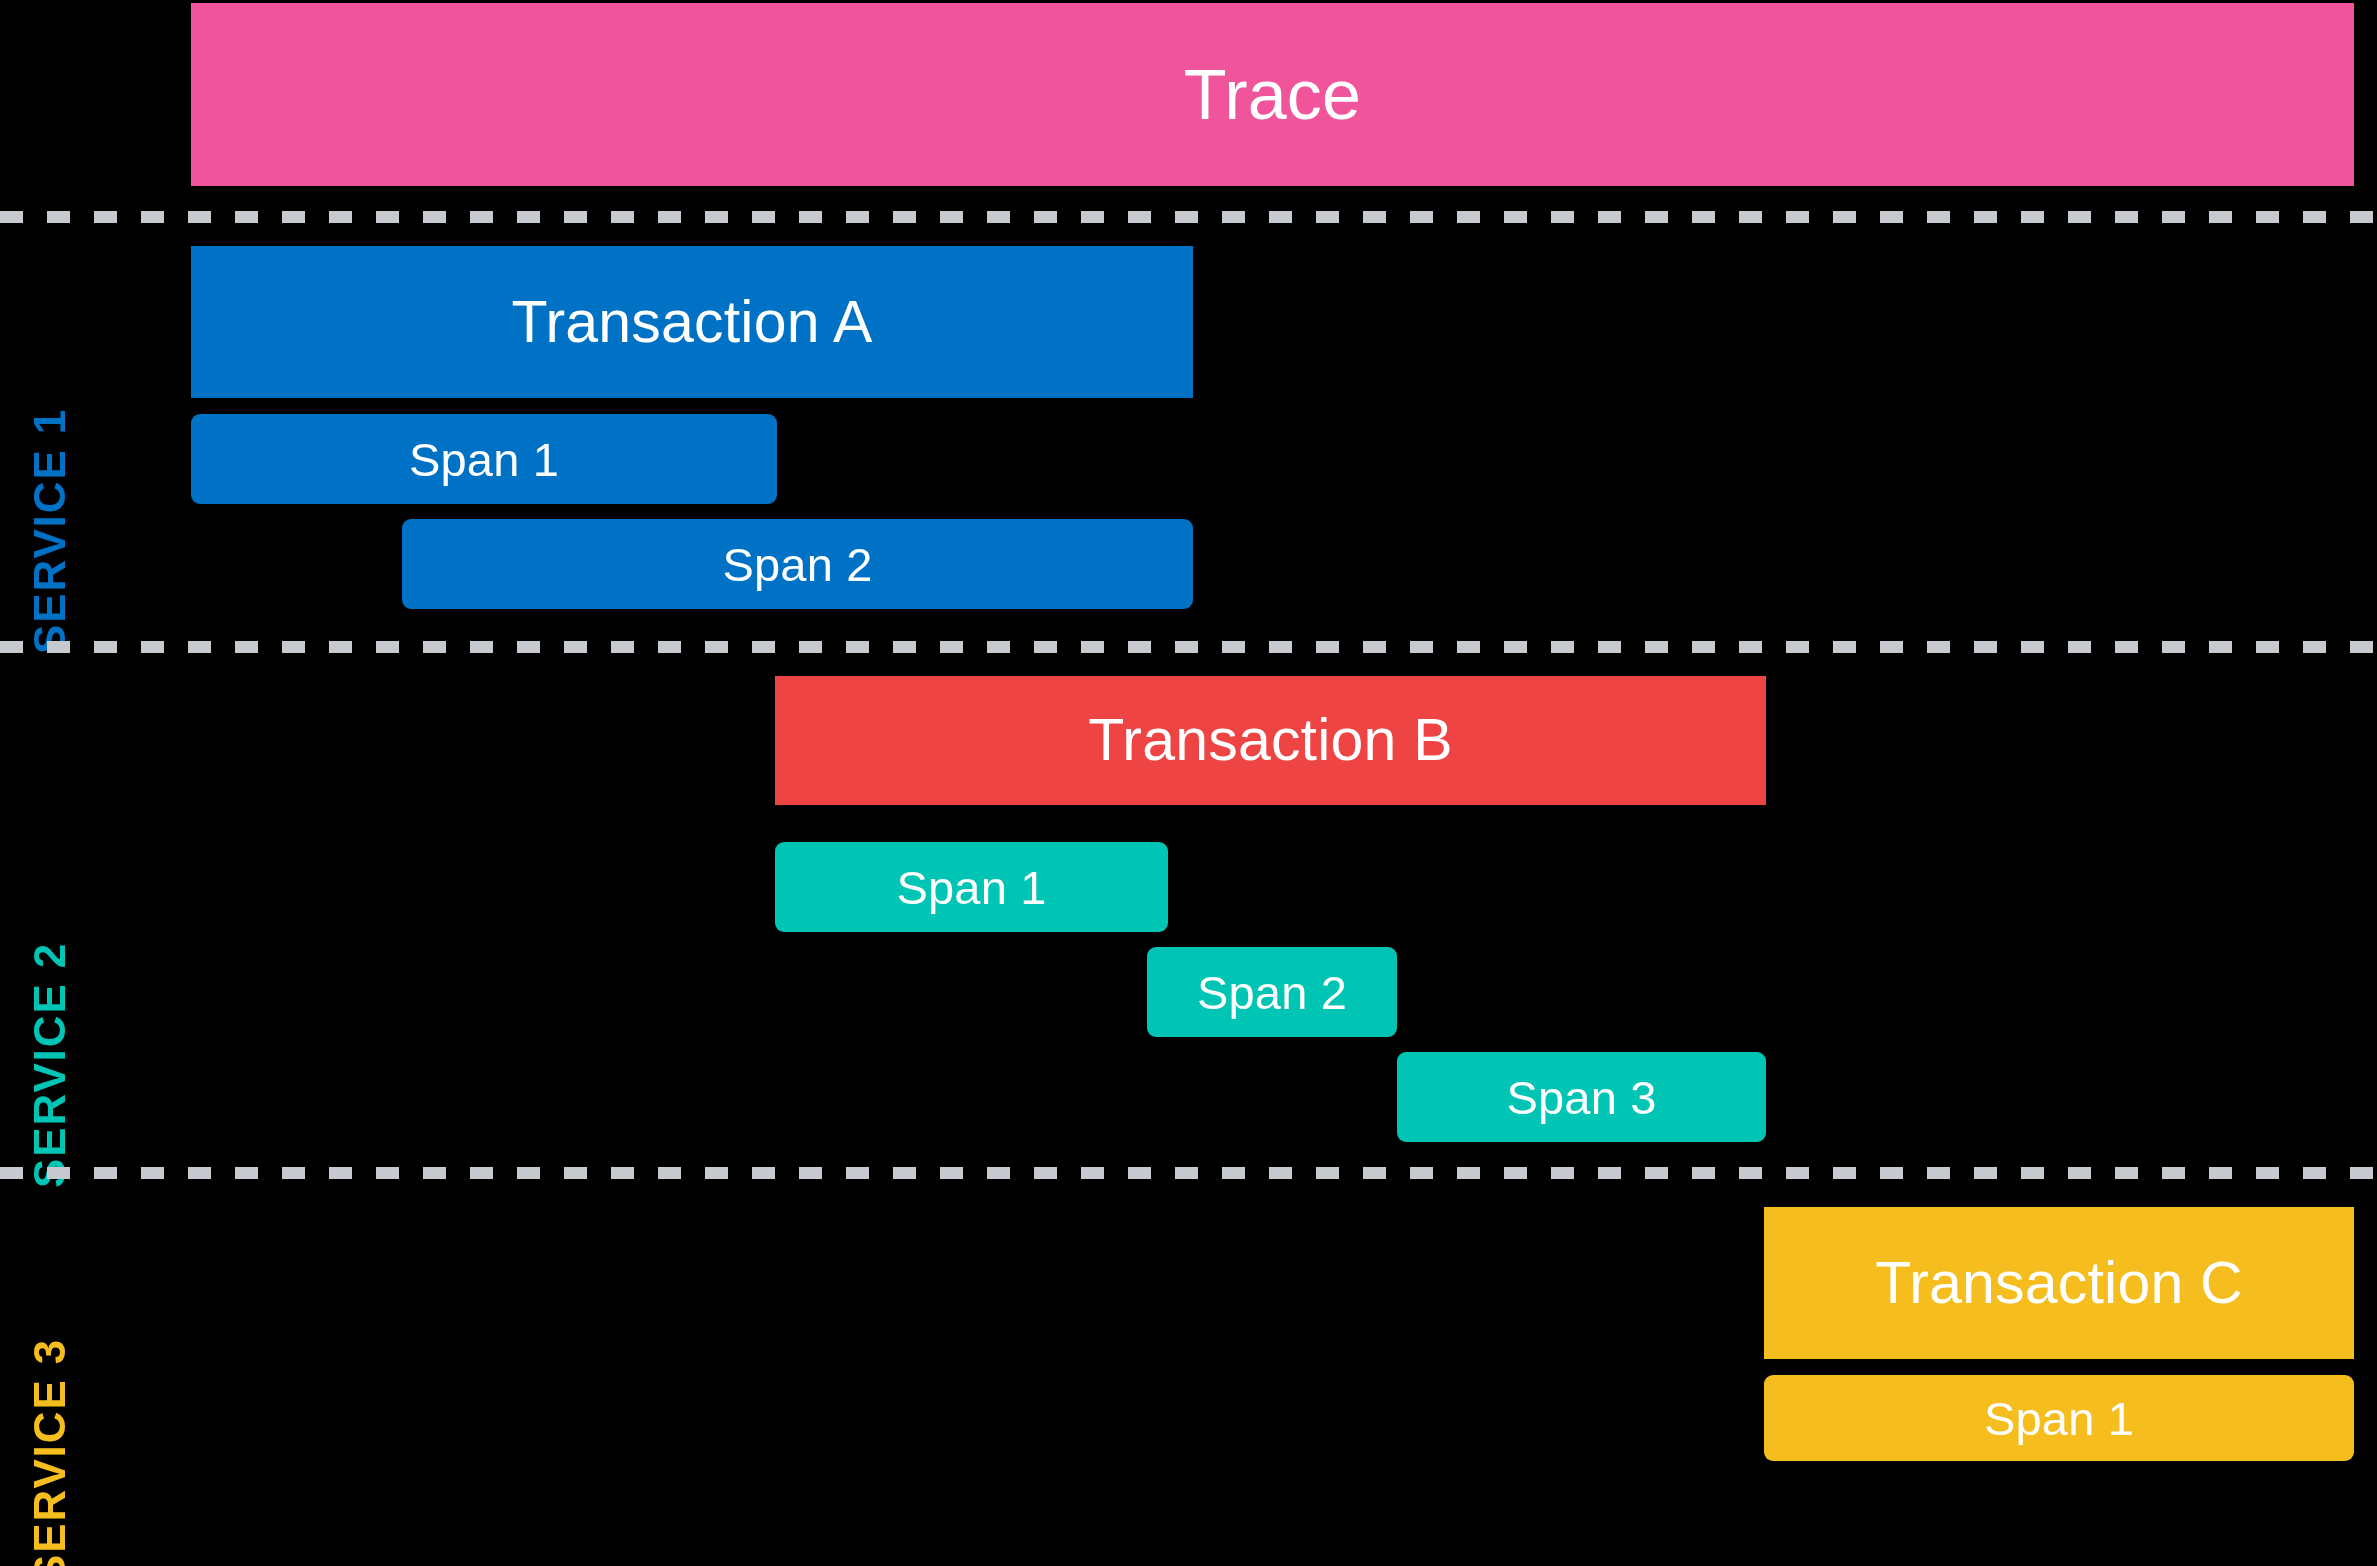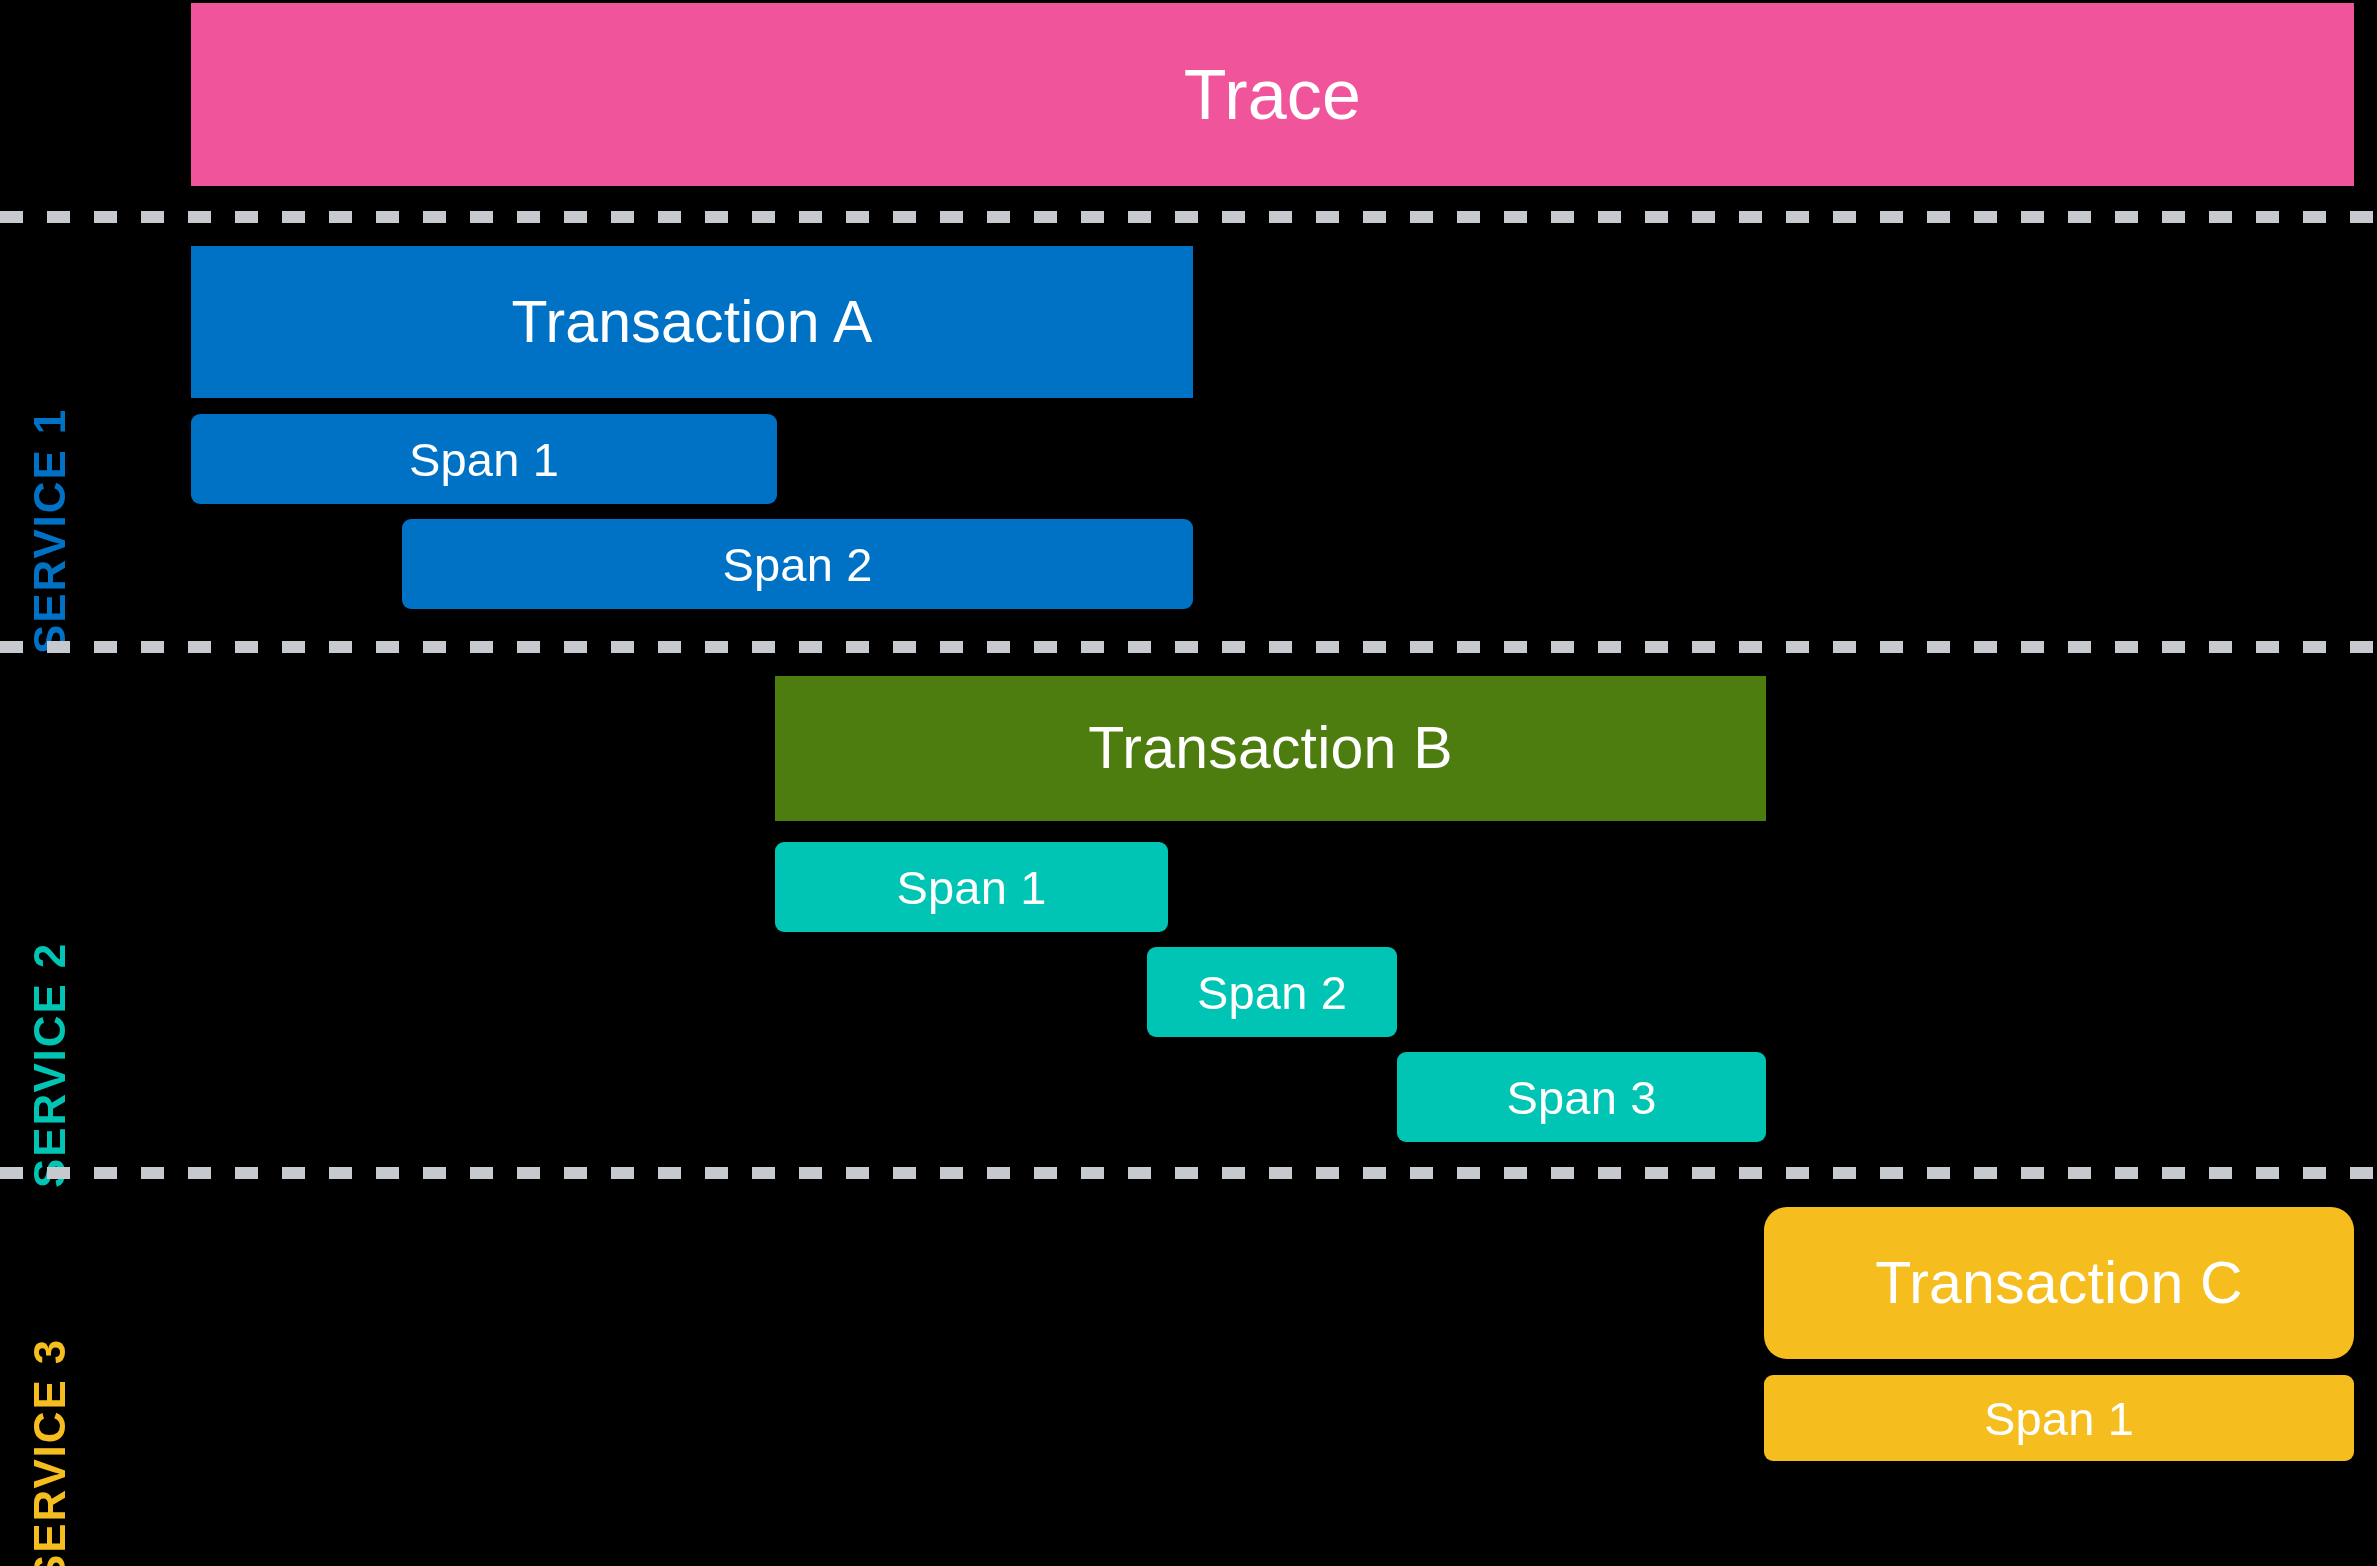--- a/index.html
+++ b/index.html
@@ -89,41 +89,41 @@
   </div>
 
   <div class="bar span" style="left: 402px; top: 519px; width: 791px; height: 90px; background: rgb(0, 114, 198);">
     <span class="bar-label">Span 2</span>
   </div>
 
   <div class="separator" style="top: 641px;"></div>
 
   <div class="service-label" style="left: 72px; top: 1144px; width: 290px; color: rgb(0, 196, 180);">SERVICE 2</div>
 
-  <div class="bar transaction" style="left: 775px; top: 676px; width: 991px; height: 145px; background: #4d7c0f;">
+  <div class="bar transaction" style="left: 775px; top: 676px; width: 991px; height: 129px; background: #ef4444;">
     <span class="bar-label">Transaction B</span>
   </div>
 
   <div class="bar span" style="left: 775px; top: 842px; width: 393px; height: 90px; background: rgb(0, 196, 180);">
     <span class="bar-label">Span 1</span>
   </div>
 
   <div class="bar span" style="left: 1147px; top: 947px; width: 250px; height: 90px; background: rgb(0, 196, 180);">
     <span class="bar-label">Span 2</span>
   </div>
 
   <div class="bar span" style="left: 1397px; top: 1052px; width: 369px; height: 90px; background: rgb(0, 196, 180);">
     <span class="bar-label">Span 3</span>
   </div>
 
   <div class="separator" style="top: 1167px;"></div>
 
   <div class="service-label" style="left: 72px; top: 1540px; width: 290px; color: rgb(245, 190, 30);">SERVICE 3</div>
 
-  <div class="bar transaction" style="left: 1764px; top: 1207px; width: 590px; height: 152px; background: rgb(245, 190, 30); border-radius: 23px;">
+  <div class="bar transaction" style="left: 1764px; top: 1207px; width: 590px; height: 152px; background: rgb(245, 190, 30);">
     <span class="bar-label">Transaction C</span>
   </div>
 
   <div class="bar span" style="left: 1764px; top: 1375px; width: 590px; height: 86px; background: rgb(245, 190, 30);">
     <span class="bar-label">Span 1</span>
   </div>
 
 </div>
 
 

